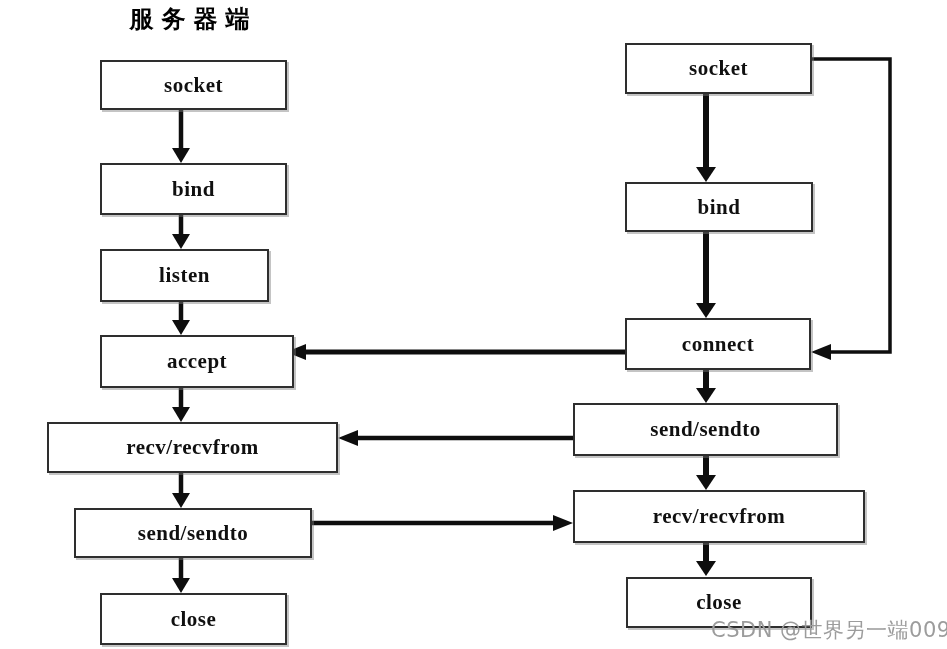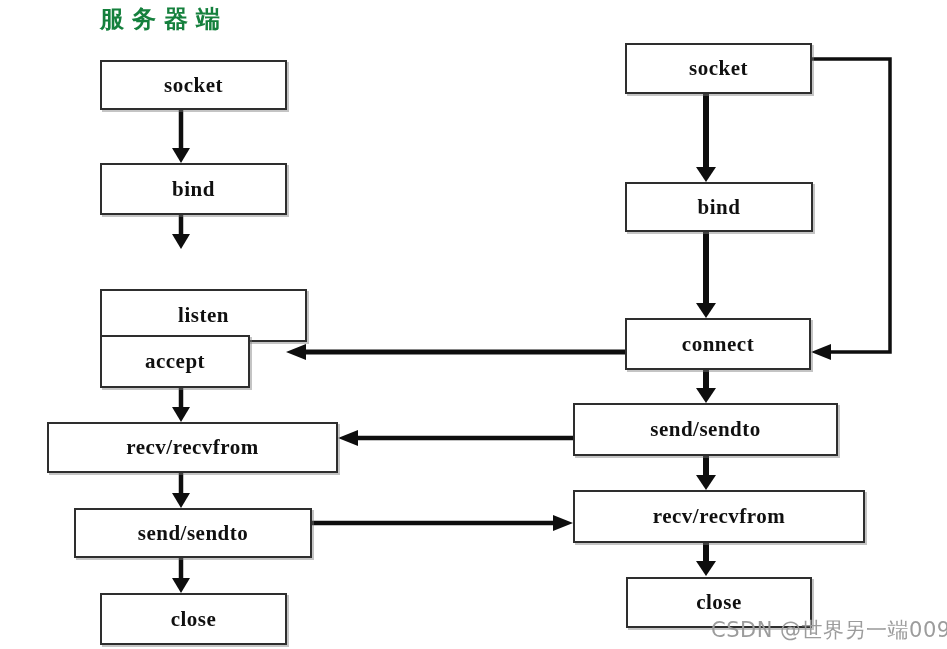--- a/index.html
+++ b/index.html
@@ -5,22 +5,23 @@
   html,body{margin:0;padding:0;background:#ffffff;}
   .stage{
     position:relative;
     width:947px;height:649px;
     background:var(--background,#ffffff);
     overflow:hidden;
     font-family:"Liberation Serif", serif;
   }
   .col-title{
     position:absolute;
+    text-align:center;
     font:bold 24px "DejaVu Serif", serif;
-    color:#15803d;
+    color:#000000;
     letter-spacing:8px;
     white-space:nowrap;
   }
   .arrow-layer{position:absolute;left:0;top:0;z-index:1;}
   .arrow-line{stroke:var(--line,#0e0e0e);fill:none;}
   .arrow-head{fill:var(--line,#0e0e0e);stroke:none;}
   .node{
     position:absolute;
     box-sizing:border-box;
     background:#ffffff;
@@ -114,24 +115,24 @@
       <polygon class="arrow-head" points="831,344 831,360 811,352"></polygon>
     </g>
   </svg>
 
   <div class="node" style="left:100px;top:60px;width:187px;height:50px;">
     <span>socket</span>
   </div>
   <div class="node" style="left:100px;top:163px;width:187px;height:52px;">
     <span>bind</span>
   </div>
-  <div class="node" style="left:100px;top:249px;width:207px;height:53px;margin-top:40px;">
+  <div class="node" style="left:100px;top:249px;width:169px;height:53px;">
     <span>listen</span>
   </div>
-  <div class="node" style="left:100px;top:335px;width:150px;height:53px;">
+  <div class="node" style="left:100px;top:335px;width:194px;height:53px;">
     <span>accept</span>
   </div>
   <div class="node" style="left:47px;top:422px;width:291px;height:51px;">
     <span>recv/recvfrom</span>
   </div>
   <div class="node" style="left:74px;top:508px;width:238px;height:50px;">
     <span>send/sendto</span>
   </div>
   <div class="node" style="left:100px;top:593px;width:187px;height:52px;">
     <span>close</span>

